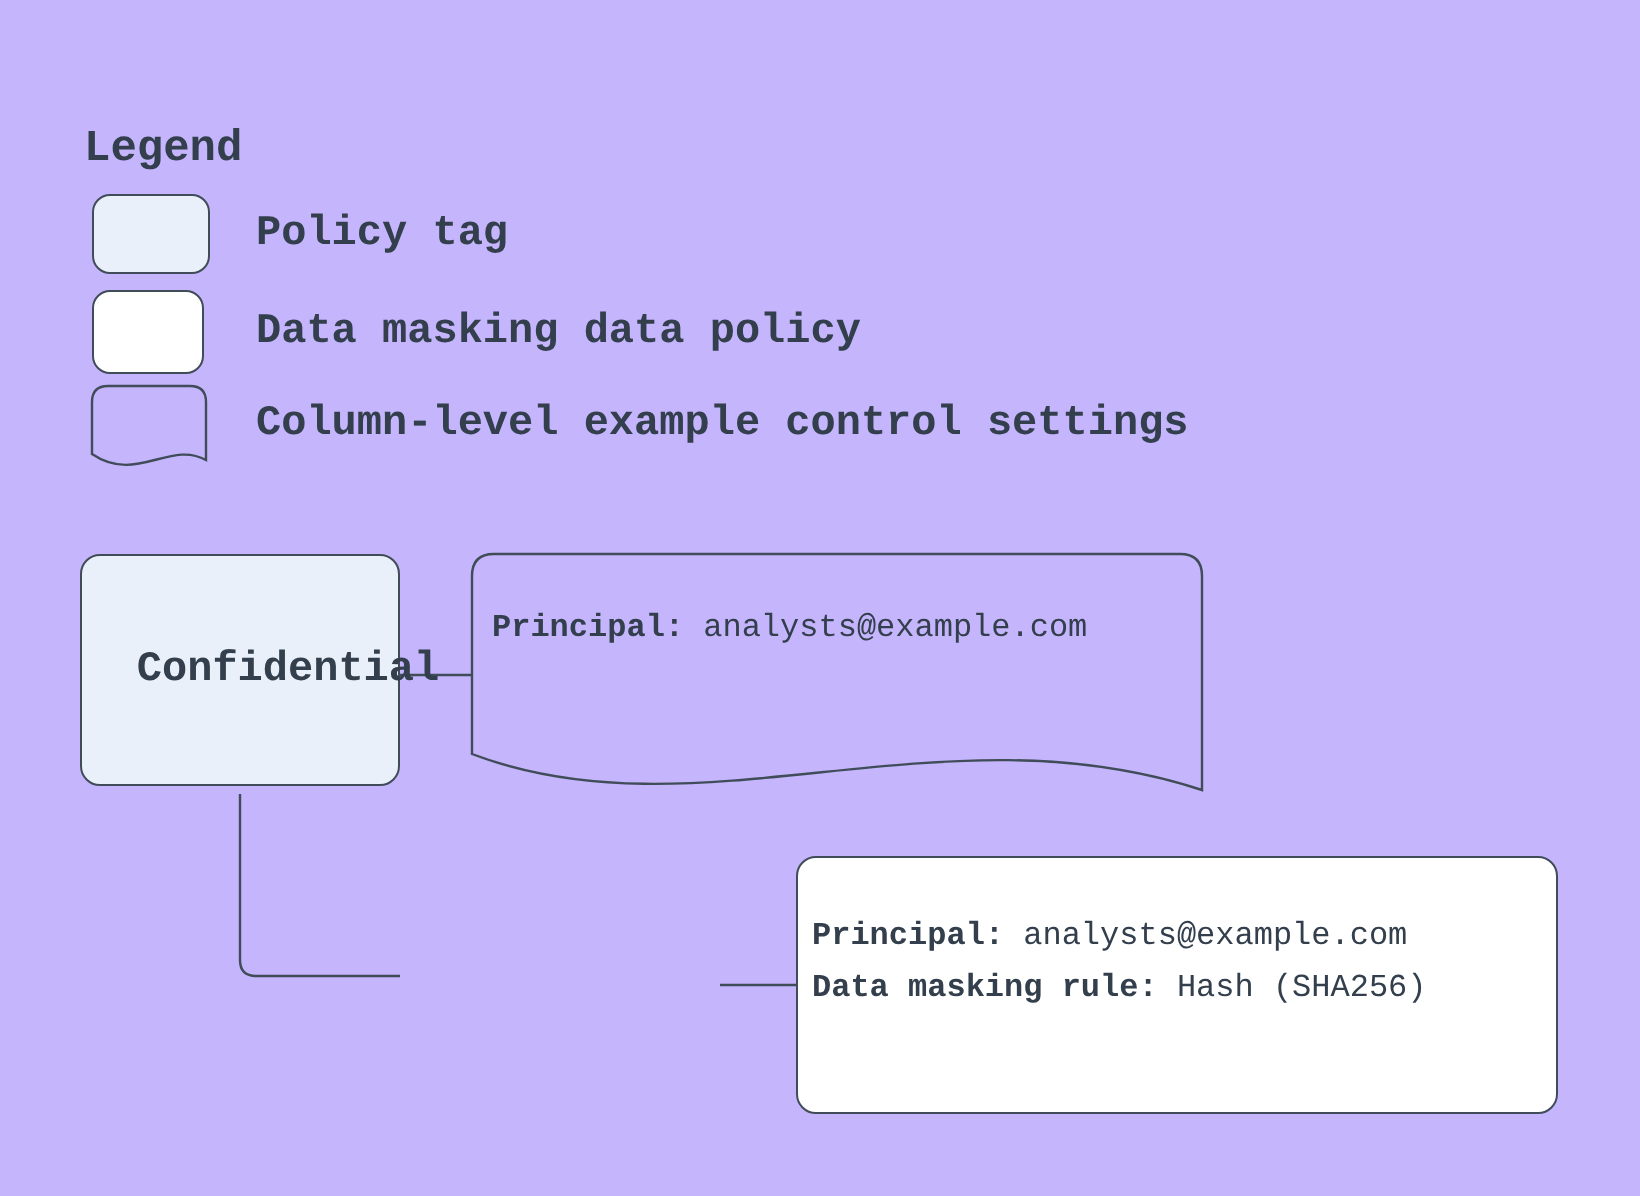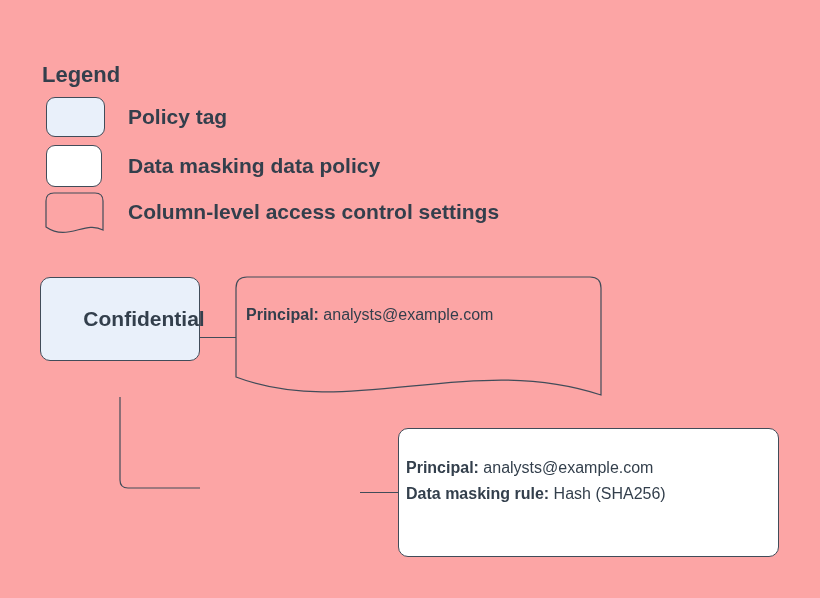--- a/index.html
+++ b/index.html
@@ -1,21 +1,21 @@
 <!DOCTYPE html>
 <html><head>
 <meta charset="utf-8">
 <style>
   html, body { margin: 0; padding: 0; background: #ffffff; }
   #canvas {
     position: relative;
     width: 820px;
     height: 598px;
-    background: #fca5a5;
-    font-family: Liberation Sans, sans-serif;
+    background: #c4b5fd;
+    font-family: Liberation Mono, monospace;
     color: #333f4c;
     overflow: hidden;
   }
   .abs { position: absolute; }
   
   .legend-title {
     left: 42px; top: 62px;
     font-size: 22px; font-weight: bold;
   }
   .legend-row-label {
@@ -61,36 +61,36 @@
 <div id="canvas">
 
   <div class="abs legend-title">Legend</div>
 
   <div class="abs swatch blue" style="left:46px; top:97px; width:59px; height:40px;"></div>
   <div class="abs legend-row-label" style="top:97px; height:40px;">Policy tag</div>
 
   <div class="abs swatch white" style="left:46px; top:145px; width:56px; height:42px;"></div>
   <div class="abs legend-row-label" style="top:145px; height:42px;">Data masking data policy</div>
 
-  <div class="abs legend-row-label" style="top:193px; height:38px;">Column-level access control settings</div>
+  <div class="abs legend-row-label" style="top:193px; height:38px;">Column-level example control settings</div>
 
   <svg class="abs shape-layer" width="820" height="598" viewBox="0 0 820 598">
 
     <path d="M 46,201 Q 46,193 54,193 L 95,193 Q 103,193 103,201 L 103,230 C 85,220 68,242 46,227 Z" fill="#ffffff" stroke-width="1.2"></path>
 
     <path d="M 236,288 Q 236,277 247,277 L 590,277 Q 601,277 601,288 L 601,395 C 470,352 350,420 236,377 Z" fill="#ffffff" stroke-width="1.2"></path>
 
     <line x1="200" y1="337.5" x2="236" y2="337.5" stroke-width="1.2"></line>
 
     <path d="M 120,397 L 120,480 Q 120,488 128,488 L 200,488" stroke-width="1.2"></path>
 
     <line x1="360" y1="492.5" x2="398" y2="492.5" stroke-width="1.2"></line>
   </svg>
 
-  <div class="abs node" style="left:40px; top:277px; width:160px; height:84px;padding-left:48px;">
+  <div class="abs node" style="left:40px; top:277px; width:160px; height:116px;padding-left:48px;">
     <span>Confidential</span>
   </div>
 
 
   <div class="abs card-text" style="left:246px; top:301px;">
     <div>
       <span class="fname">Principal:</span>
       <span>analysts@example.com</span>
     </div>
   </div>

